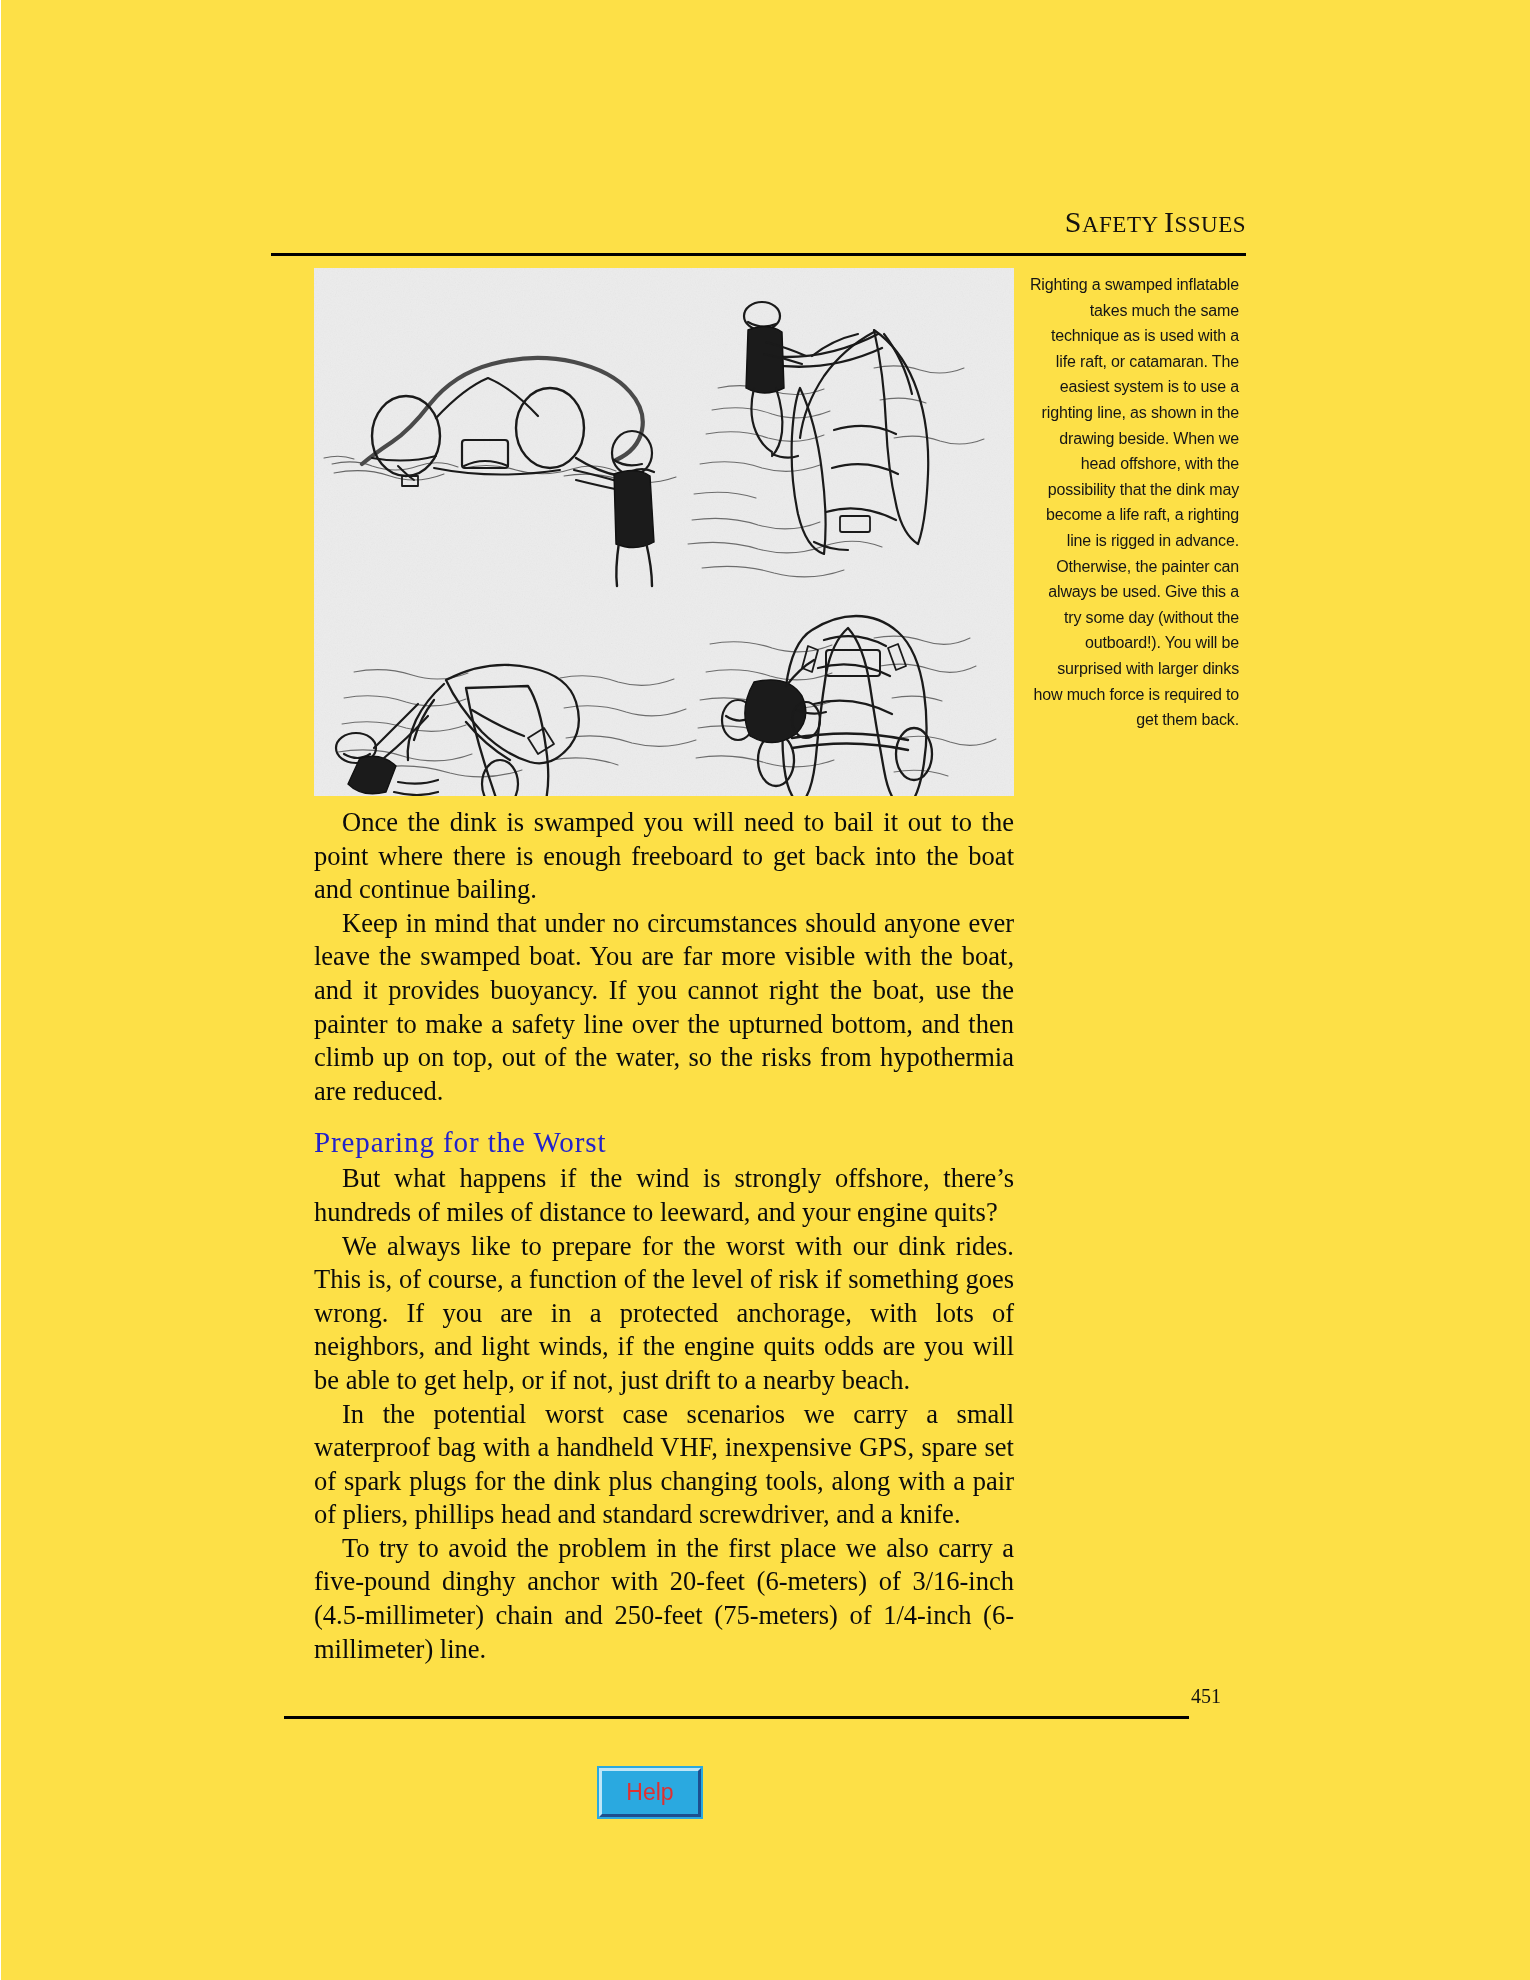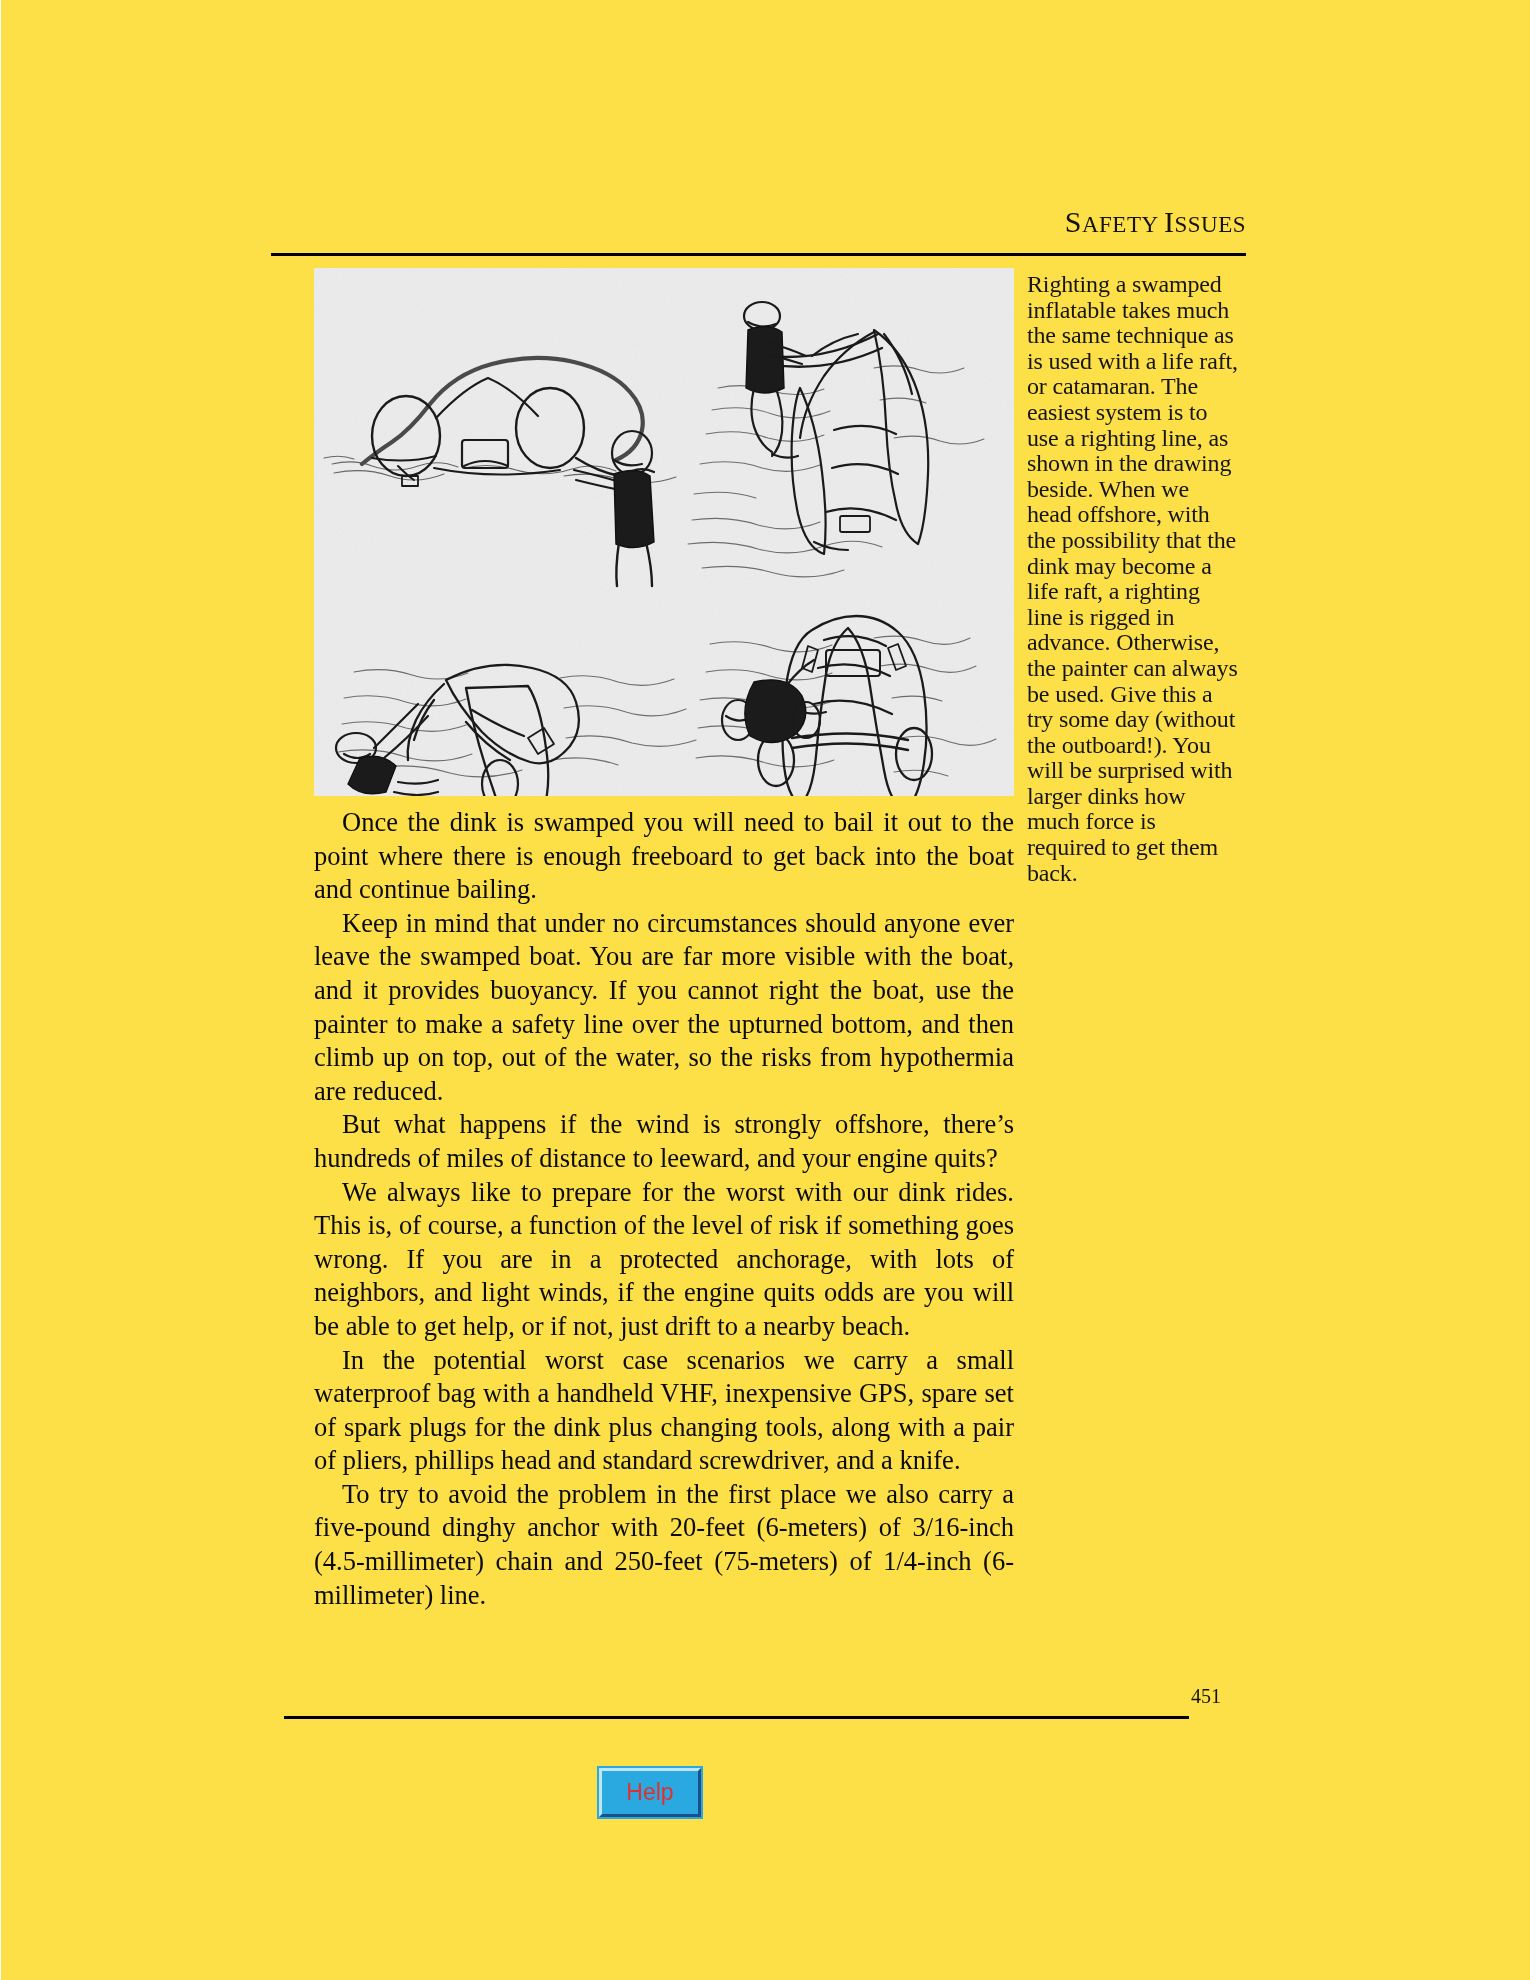--- a/index.html
+++ b/index.html
@@ -60,25 +60,25 @@
     overflow: hidden;
   }
   .figure svg { display:block; width:100%; height:100%; }
 
   
   .caption {
     position: absolute;
     left: 1026px;
     top: 272px;
     width: 212px;
-    font-family: Liberation Serif, serif;
-    font-size: 24px;
+    font-family: Liberation Sans, sans-serif;
+    font-size: 16px;
     line-height: 25.6px;
     color: #151515;
-    text-align: left;
+    text-align: right;
     letter-spacing: -0.15px;
   }
 
   
   .body-col {
     position: absolute;
     left: 313px;
     top: 806px;
     width: 700px;
   }
@@ -329,20 +329,21 @@
       </g>
     </svg>
   </div>
 
   <div class="caption">Righting a swamped inflatable takes much the same technique as is used with a life raft, or catamaran. The easiest system is to use a righting line, as shown in the drawing beside. When we head offshore, with the possibility that the dink may become a life raft, a righting line is rigged in advance. Otherwise, the painter can always be used. Give this a try some day (without the outboard!). You will be surprised with larger dinks how much force is required to get them back.</div>
 
   <div class="body-col">
     <p>Once the dink is swamped you will need to bail it out to the point where there is enough freeboard to get back into the boat and continue bailing.</p>
     <p>Keep in mind that under no circumstances should anyone ever leave the swamped boat. You are far more visible with the boat, and it provides buoyancy. If you cannot right the boat, use the painter to make a safety line over the upturned bottom, and then climb up on top, out of the water, so the risks from hypothermia are reduced.</p>
 
+    <h2 class="section-heading">Preparing for the Worst</h2>
 
     <p>But what happens if the wind is strongly offshore, there’s hundreds of miles of distance to leeward, and your engine quits?</p>
     <p>We always like to prepare for the worst with our dink rides. This is, of course, a function of the level of risk if something goes wrong. If you are in a protected anchorage, with lots of neighbors, and light winds, if the engine quits odds are you will be able to get help, or if not, just drift to a nearby beach.</p>
     <p>In the potential worst case scenarios we carry a small waterproof bag with a handheld VHF, inexpensive GPS, spare set of spark plugs for the dink plus changing tools, along with a pair of pliers, phillips head and standard screwdriver, and a knife.</p>
     <p>To try to avoid the problem in the first place we also carry a five-pound dinghy anchor with 20-feet (6-meters) of 3/16-inch (4.5-millimeter) chain and 250-feet (75-meters) of 1/4-inch (6-millimeter) line.</p>
   </div>
 
   <div class="foot-rule"></div>
   <div class="page-number">451</div>
 

